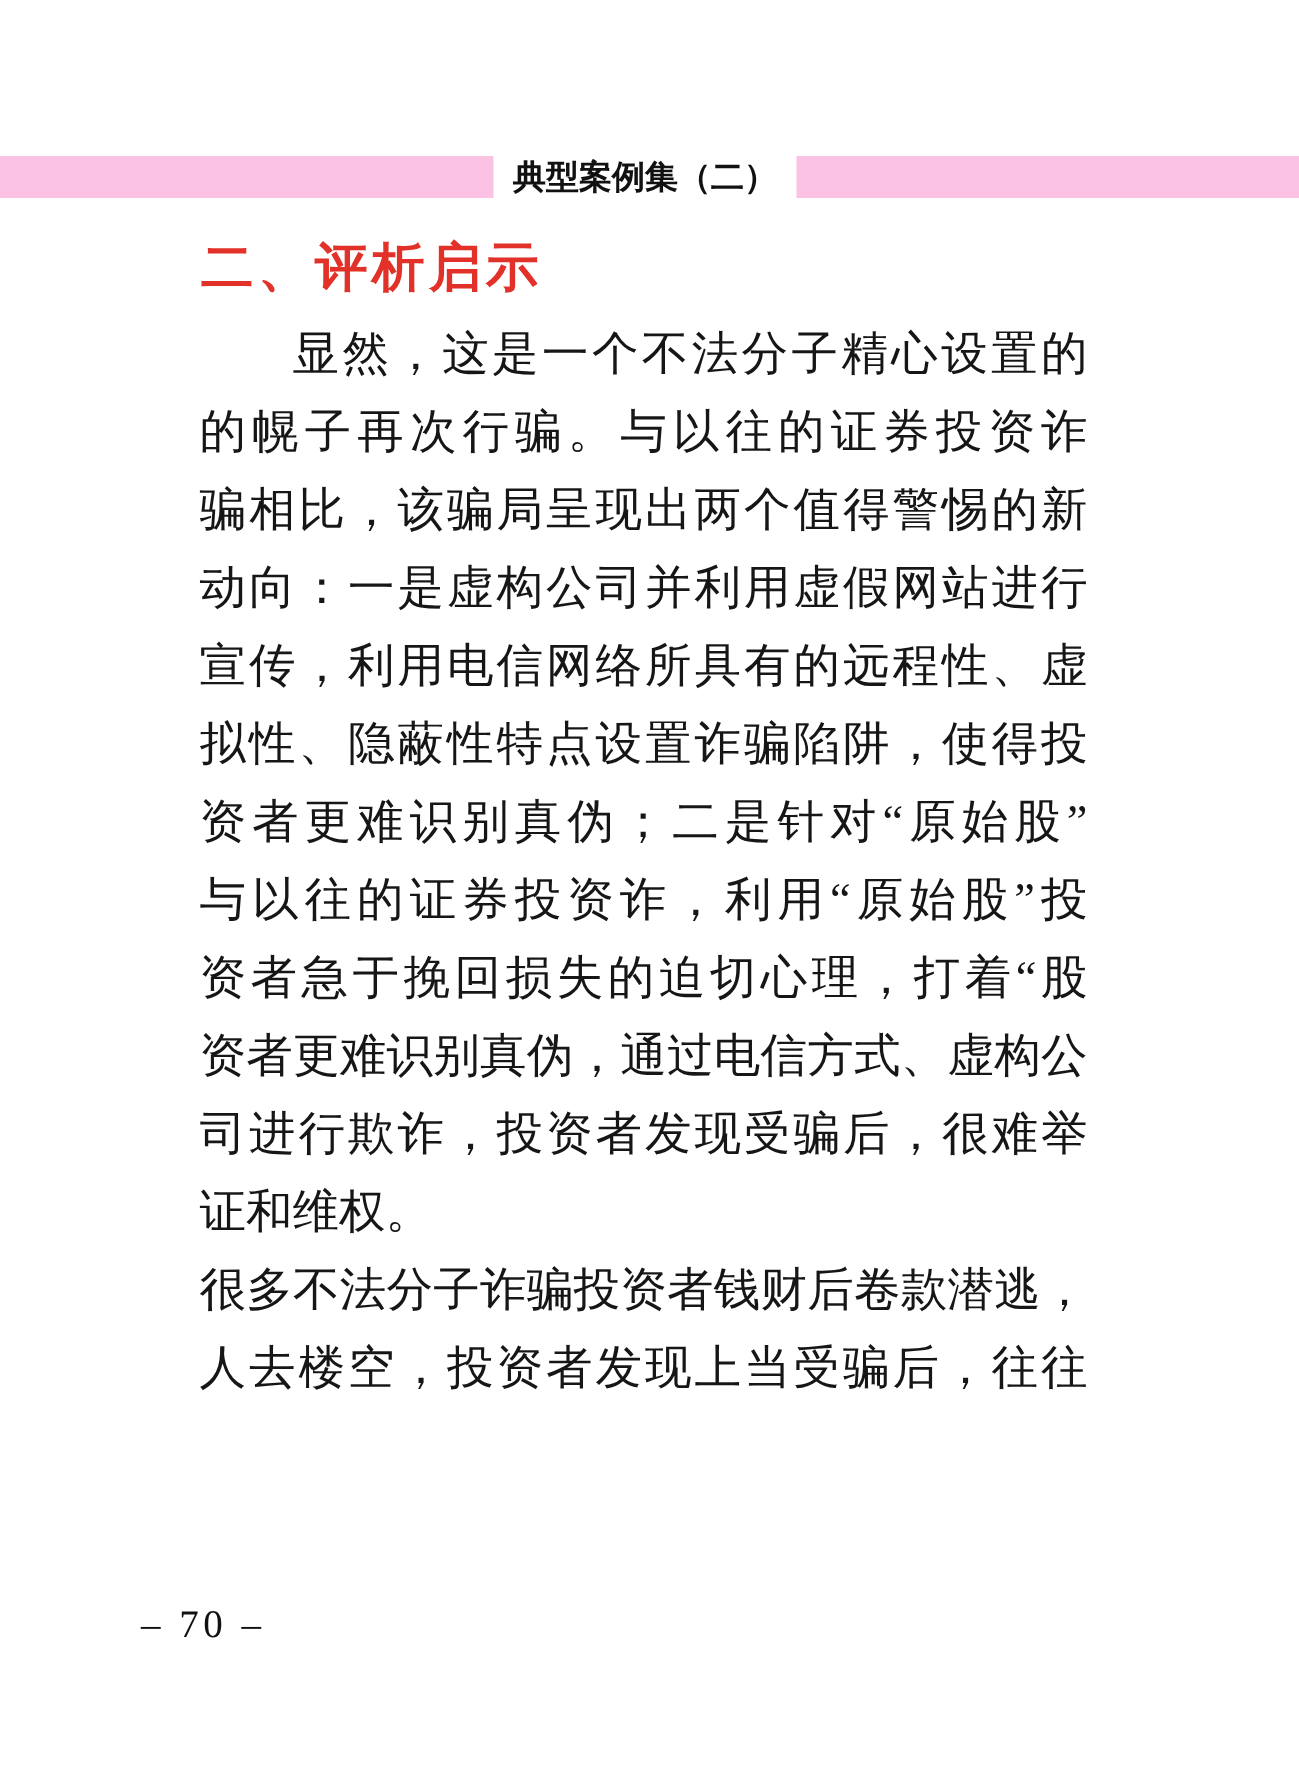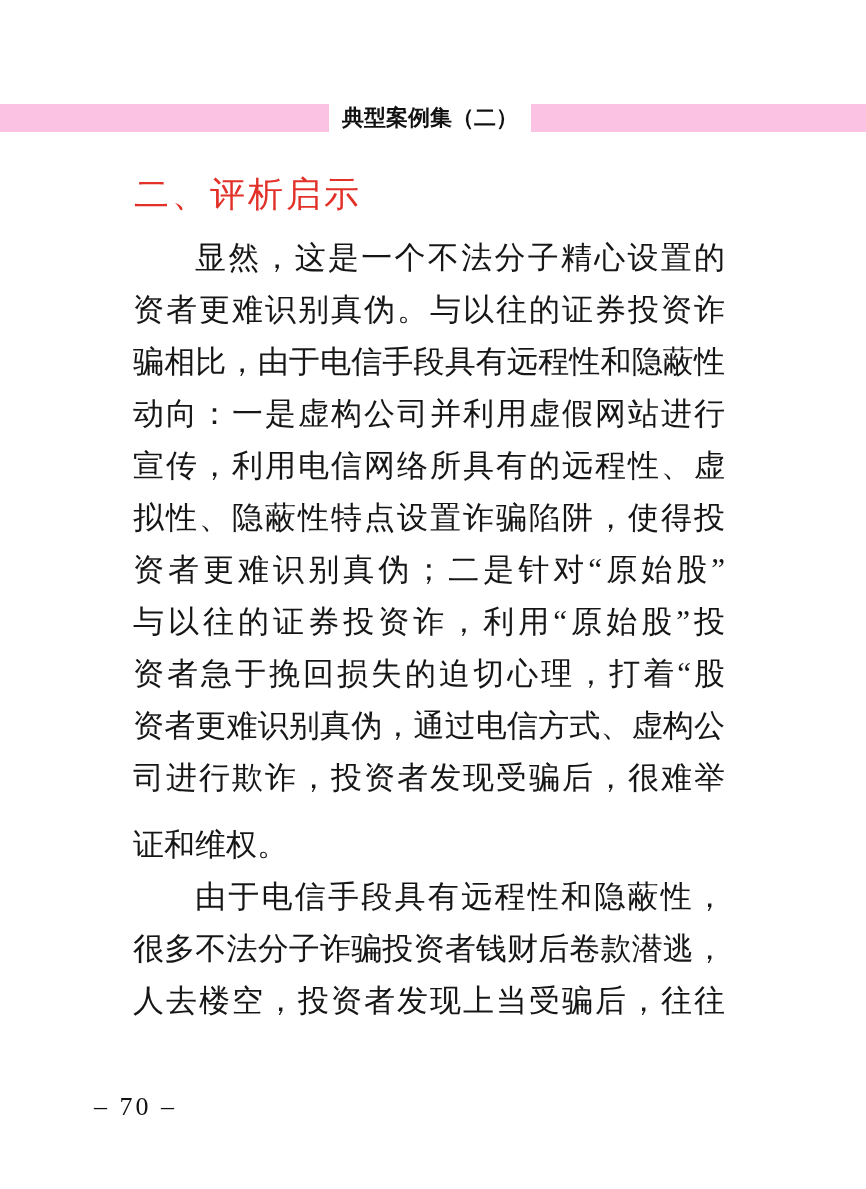--- a/index.html
+++ b/index.html
@@ -29,48 +29,48 @@
     text-align:center;
     font-family:"Liberation Sans","DejaVu Sans",sans-serif;
     font-weight:bold;
     font-size:22px;
     line-height:28px;
     color:#111111;
     white-space:nowrap;
   }
   
   .section-heading{
-    position:absolute;top:171px;left:134px;
+    position:absolute;top:155px;left:134px;
     font-family:"Liberation Sans","DejaVu Sans",sans-serif;
-    font-weight:normal;
+    font-weight:bold;
     font-size:35px;
     letter-spacing:3px;
     color:var(--heading-red);
     white-space:nowrap;
   }
   
   .body-text{
-    position:absolute;top:232px;left:133px;width:592px;
+    position:absolute;top:210px;left:133px;width:592px;
     font-size:31px;
     line-height:52px;
     color:var(--text-black);
   }
   .text-line{
     height:52px;
     overflow:hidden;
     text-align:justify;
     text-align-last:justify;
     text-justify:inter-character;
     white-space:nowrap;
   }
   .text-line.indent{padding-left:62px;}
-  .text-line.no-justify{text-align:right;text-align-last:left;margin-top:15px;}
+  .text-line.no-justify{text-align:right;text-align-last:left;}
   
   .page-number{
-    position:absolute;top:1092px;left:94px;
+    position:absolute;top:1068px;left:94px;
     font-size:26px;
     letter-spacing:3px;
     color:#111111;
     white-space:nowrap;
   }
 </style>
 </head>
 <body>
 
 <div class="page">
@@ -78,31 +78,30 @@
   <div class="running-header">
     <div class="band band-left"></div>
     <div class="running-title">典型案例集（二）</div>
     <div class="band band-right"></div>
   </div>
 
   <div class="section-heading">二、评析启示</div>
 
   <div class="body-text">
       <div class="text-line indent">显然，这是一个不法分子精心设置的</div>
-      <div class="text-line">资者更难识别真伪。与以往的证券投资诈</div>
-      <div class="text-line">骗相比，由于电信手段具有远程性和隐蔽性</div>
+      <div class="text-line">的幌子再次行骗。与以往的证券投资诈</div>
+      <div class="text-line">骗相比，该骗局呈现出两个值得警惕的新</div>
       <div class="text-line">动向：一是虚构公司并利用虚假网站进行</div>
       <div class="text-line">宣传，利用电信网络所具有的远程性、虚</div>
       <div class="text-line">拟性、隐蔽性特点设置诈骗陷阱，使得投</div>
       <div class="text-line">资者更难识别真伪；二是针对“原始股”</div>
       <div class="text-line">与以往的证券投资诈，利用“原始股”投</div>
       <div class="text-line">资者急于挽回损失的迫切心理，打着“股</div>
       <div class="text-line">资者更难识别真伪，通过电信方式、虚构公</div>
       <div class="text-line">司进行欺诈，投资者发现受骗后，很难举</div>
       <div class="text-line no-justify">证和维权。</div>
-      <div class="text-line indent">由于电信手段具有远程性和隐蔽性，</div>
       <div class="text-line">很多不法分子诈骗投资者钱财后卷款潜逃，</div>
       <div class="text-line">人去楼空，投资者发现上当受骗后，往往</div>
     </div>
 
   <div class="page-number">– 70 –</div>
 
 </div>
 
 </body></html>

